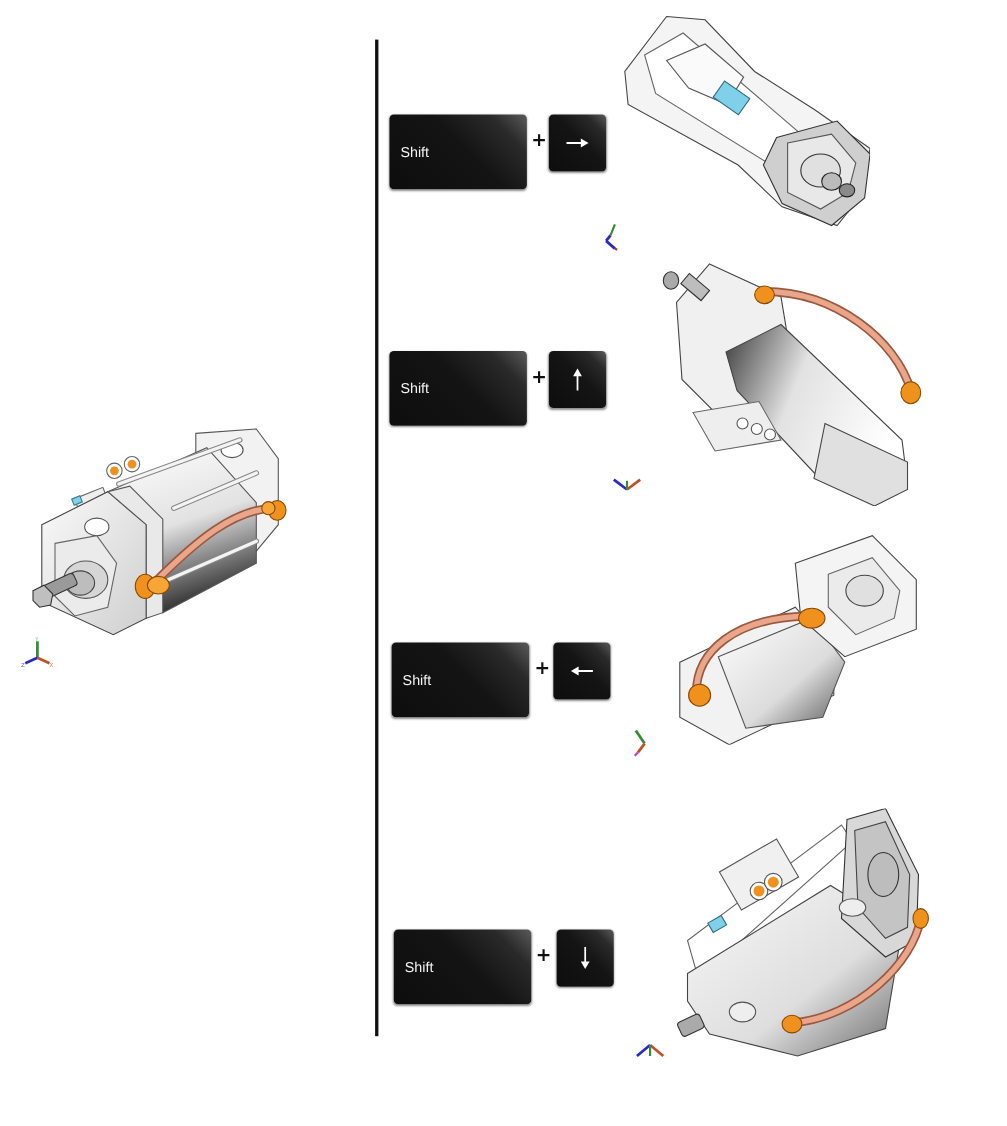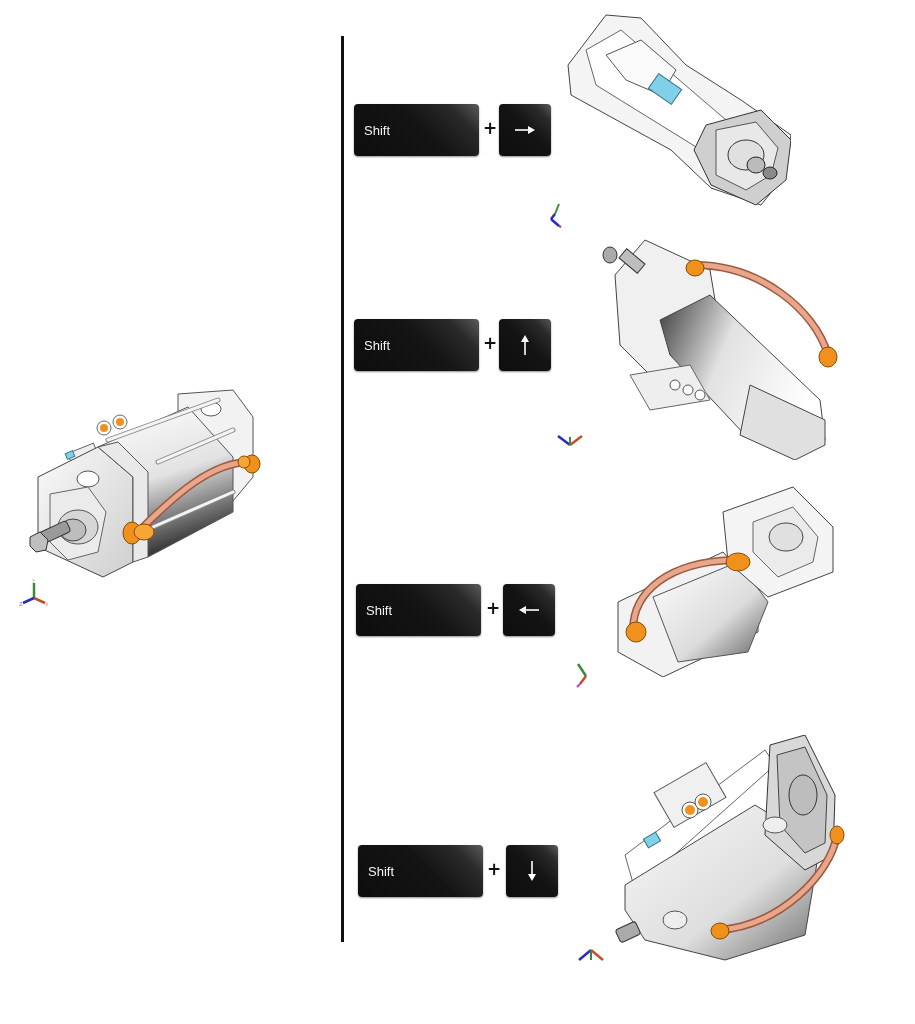--- a/index.html
+++ b/index.html
@@ -10,21 +10,21 @@
     position: absolute; left: 341px; top: 36px; width: 3px; height: 906px;
     background: #111111;
   }
 
   .key {
     position: absolute; border-radius: 4px;
     background: linear-gradient(225deg, #5a5a5a 0%, #2a2a2a 18%, #141414 45%, #0d0d0d 100%);
     box-shadow: 0 1px 2px rgba(0,0,0,0.45);
     color: #ffffff;
   }
-  .key-shift { width: 125px; height: 52px; }
+  .key-shift { width: 125px; height: 68px; }
   .key-shift .lbl {
     position: absolute; left: 10px; top: 50%; transform: translateY(-50%);
     font-family: "Liberation Sans", sans-serif; font-size: 13px; color: #f2f2f2;
   }
   .key-arrow { width: 52px; height: 52px; }
   .key-arrow svg { position: absolute; left: 50%; top: 50%; transform: translate(-50%,-50%); }
   .plus {
     position: absolute; font-family: "DejaVu Sans", sans-serif; font-weight: bold;
     font-size: 17px; color: #111; line-height: 1;
   }

